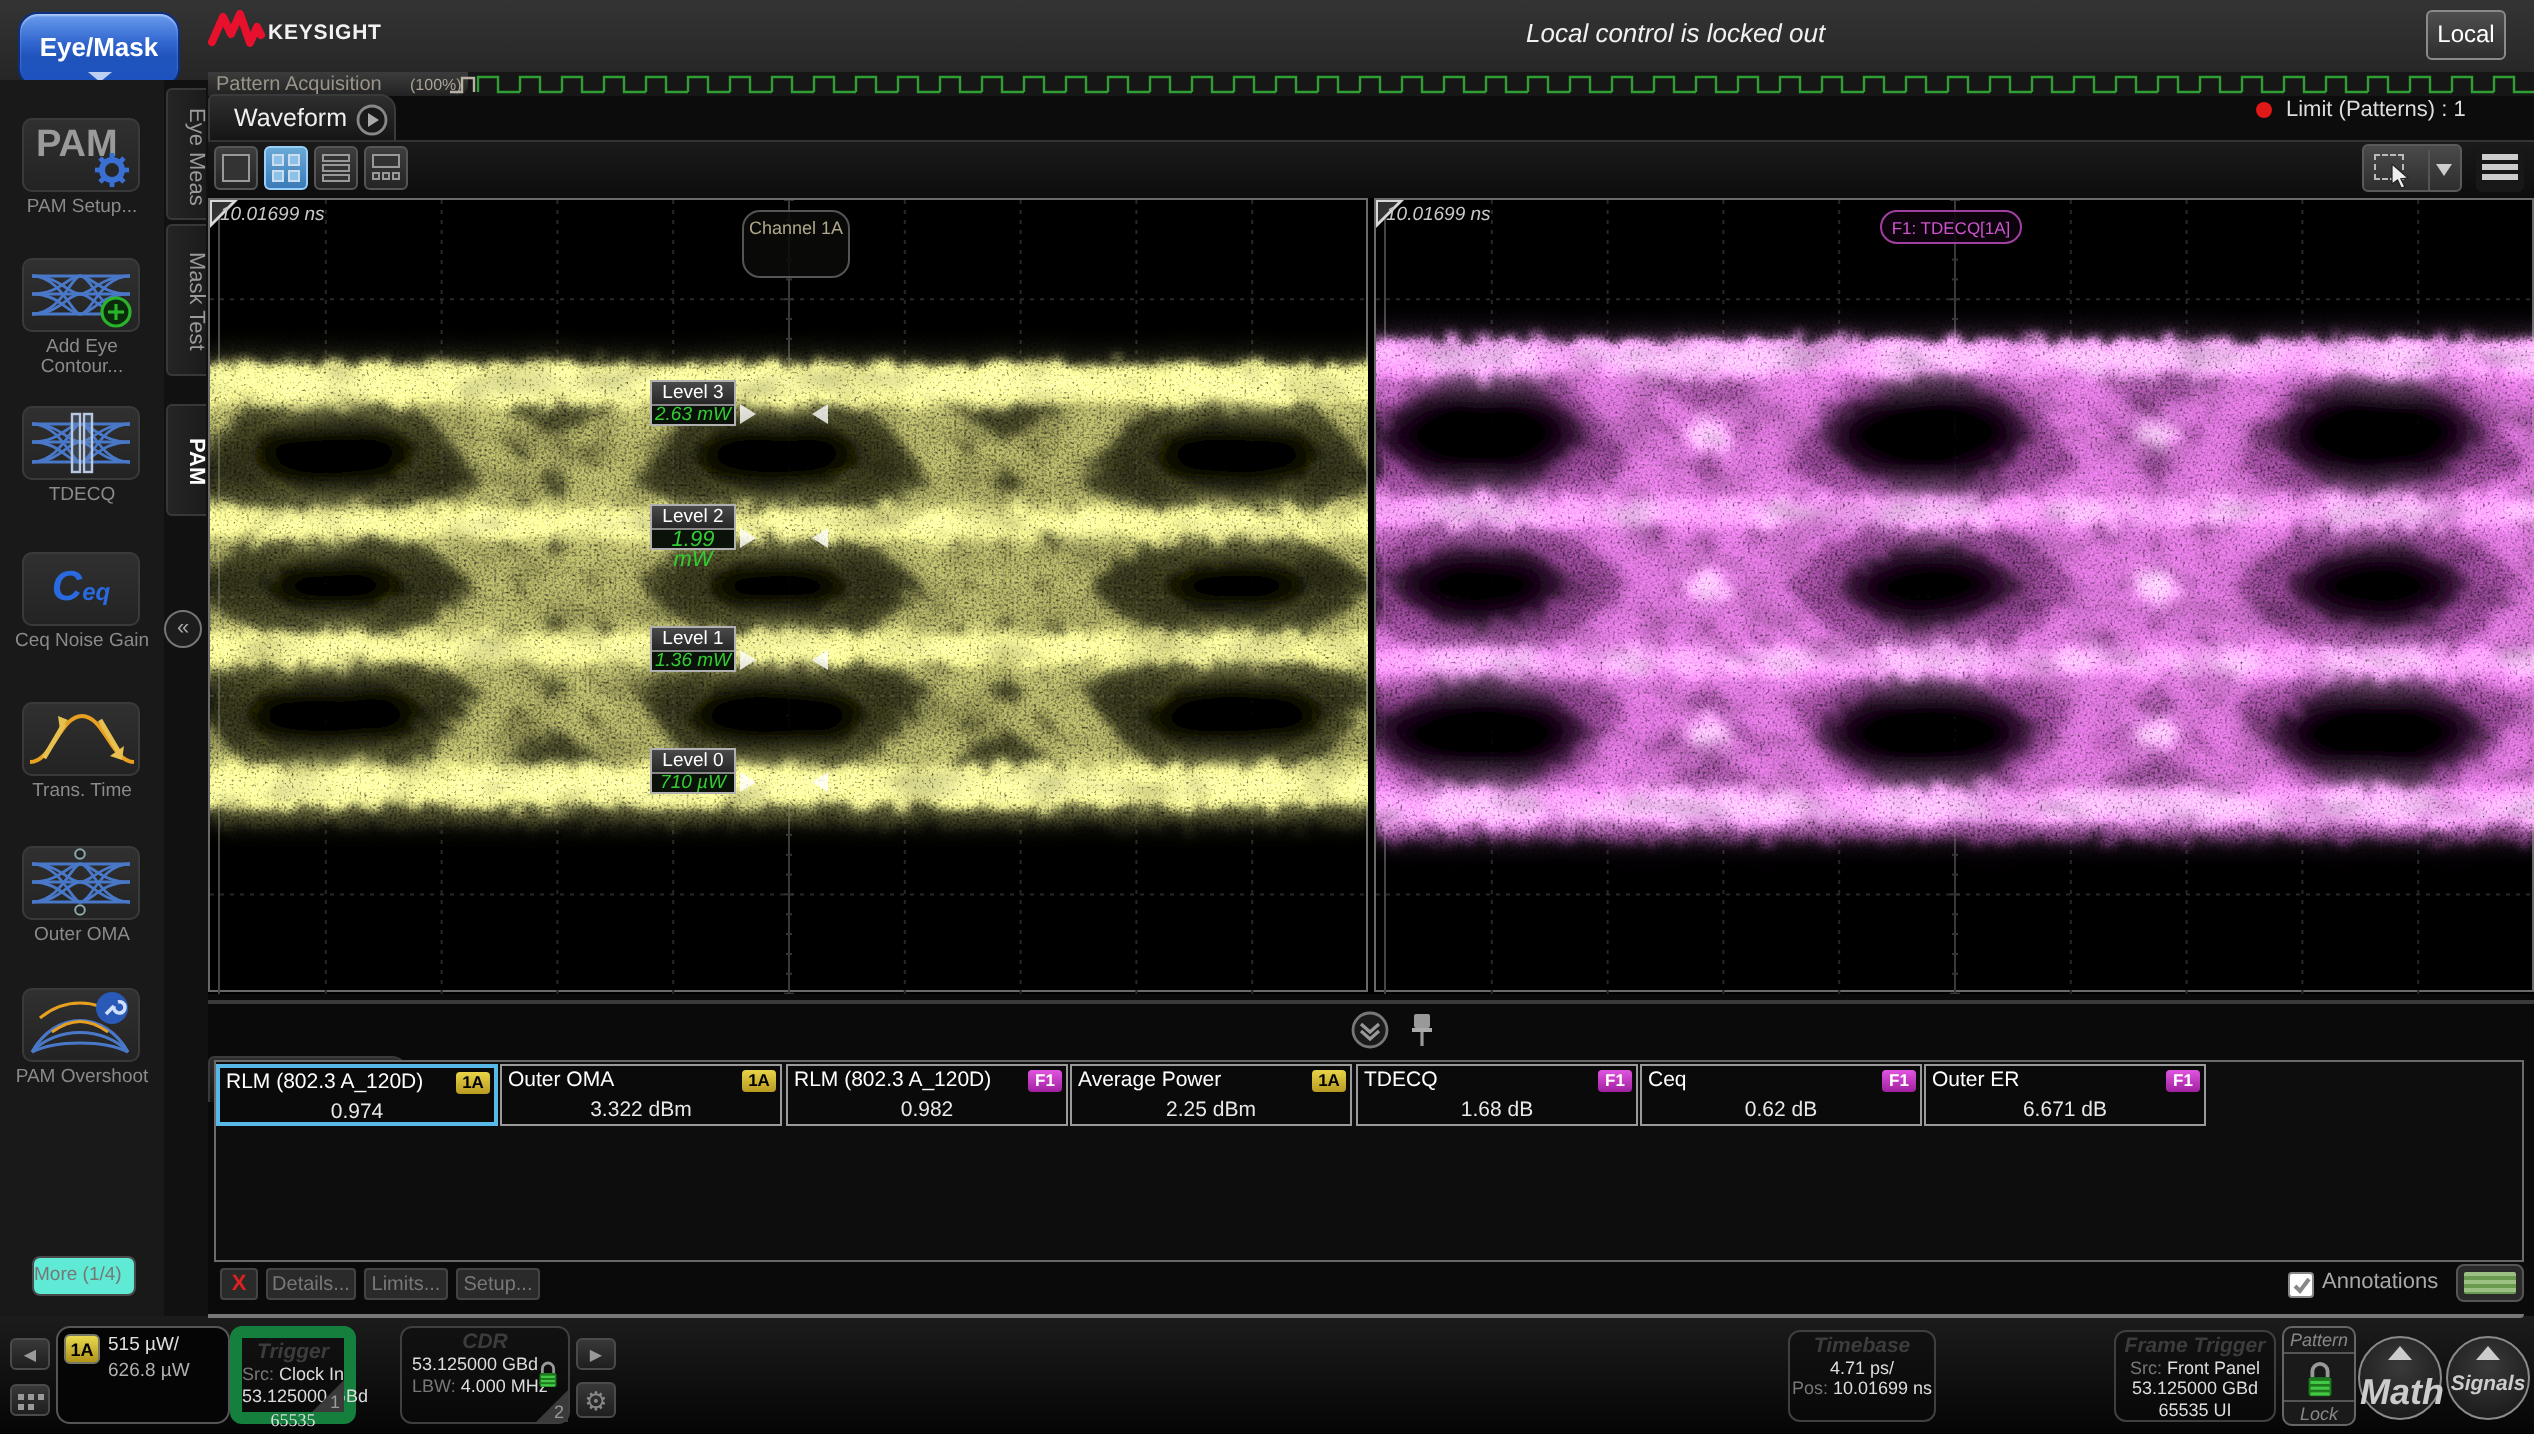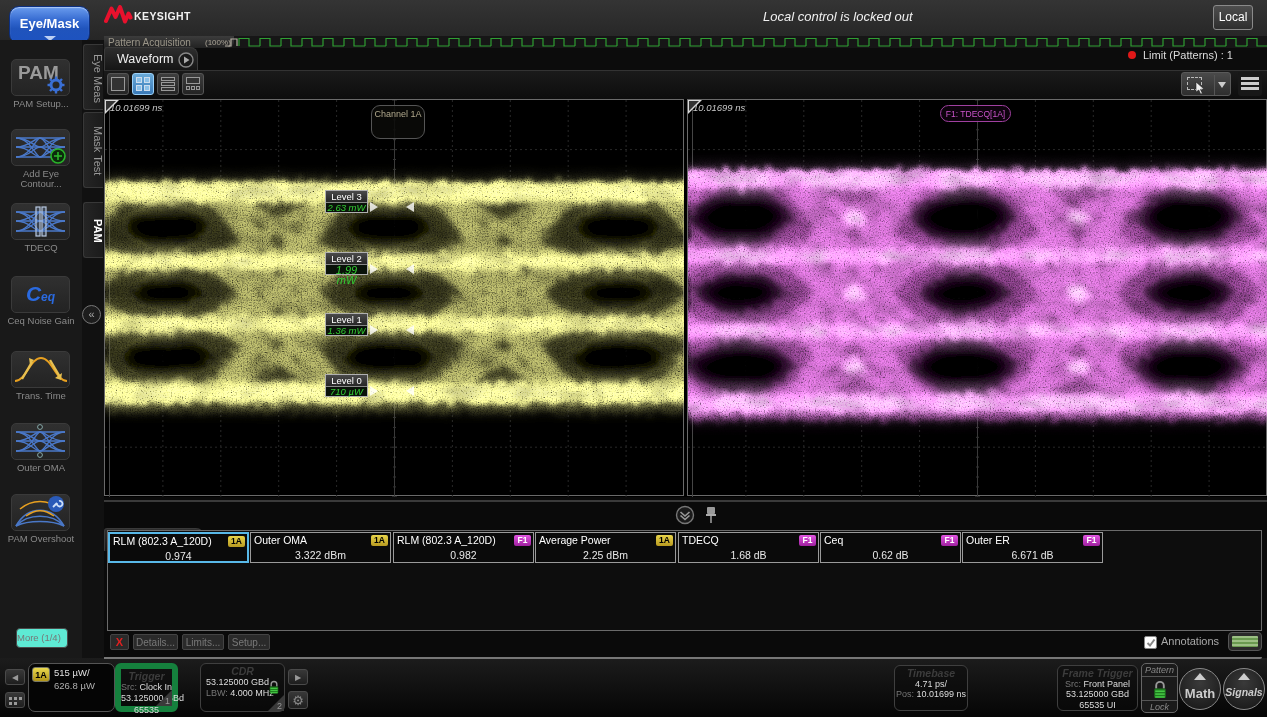--- a/index.html
+++ b/index.html
@@ -627,21 +627,21 @@
     </div>
 <div class="abs" style="left:28px;top:663px;width:87px;height:49px;border:1px solid #555;border-radius:7px;background:#050505">
 <div style="position:absolute;left:3px;top:3px;width:18px;height:15px;border-radius:3px;background:linear-gradient(#ead94e,#b09418);border:1px solid #776;color:#000;font-size:9px;font-weight:bold;text-align:center;line-height:14px">1A</div>
 <div style="position:absolute;left:25px;top:3px;color:#e0e0e0;font-size:9.5px">515 µW/</div>
 <div style="position:absolute;left:25px;top:16px;color:#b0b0b0;font-size:9.5px">626.8 µW</div>
 </div>
 <div class="abs" style="left:115px;top:663px;width:63px;height:49px;border:6px solid #15803d;border-radius:6px;background:rgba(10,10,10,0.5)">
 <div style="position:absolute;left:0;top:1px;width:100%;text-align:center;color:#3c3c3c;font-size:10.5px;font-weight:bold;font-style:italic">Trigger</div>
 <div style="position:absolute;left:0;top:12.5px;width:100%;text-align:center;font-size:9px;white-space:nowrap;"><span style="color:#777">Src: </span><span style="color:#ddd">Clock In</span></div>
       <div style="position:absolute;left:0;top:24.0px;width:100%;text-align:center;font-size:9px;white-space:nowrap;"><span style="color:#ddd">53.125000 GBd</span></div>
-      <div style="position:absolute;left:0;top:35.5px;width:100%;text-align:center;font-size:9px;white-space:nowrap;"><span style="color:#ddd">65535</span></div>
+      <div style="position:absolute;left:0;top:35.5px;width:100%;text-align:center;font-size:9px;white-space:nowrap;font-family:Liberation Serif, serif;"><span style="color:#ddd">65535</span></div>
       <div style="position:absolute;right:0;bottom:0;width:0;height:0;border-left:16px solid transparent;border-bottom:16px solid #3a3a3a"></div>
 <div style="position:absolute;right:2px;bottom:0px;color:#999;font-size:9px">1</div>
     </div>
     <div class="abs" style="left:200px;top:663px;width:85px;height:49px;border:1px solid #3f3f3f;border-radius:6px;background:rgba(10,10,10,0.5)">
 <div style="position:absolute;left:0;top:1px;width:100%;text-align:center;color:#3c3c3c;font-size:10.5px;font-weight:bold;font-style:italic">CDR</div>
 <div style="position:absolute;left:0;top:12.5px;width:100%;text-align:left;font-size:9px;white-space:nowrap;padding-left:5px;text-align:left;"><span style="color:#ddd">53.125000 GBd</span></div>
       <div style="position:absolute;left:0;top:24.0px;width:100%;text-align:left;font-size:9px;white-space:nowrap;padding-left:5px;text-align:left;"><span style="color:#777">LBW:  </span><span style="color:#ddd">4.000 MHz</span></div>
       <div style="position:absolute;right:0;bottom:0;width:0;height:0;border-left:16px solid transparent;border-bottom:16px solid #3a3a3a"></div>
 <div style="position:absolute;right:2px;bottom:0px;color:#999;font-size:9px">2</div>
       <svg style="position:absolute;right:4px;top:16px" width="12" height="15" viewBox="0 0 17 21">
@@ -672,18 +672,18 @@
 <rect x="2.5" y="9" width="12" height="10" rx="1.5" fill="#1e7a1e"></rect>
 <rect x="3.5" y="11" width="10" height="1.6" fill="#45c845"></rect>
         <rect x="3.5" y="14" width="10" height="1.6" fill="#45c845"></rect>
         <rect x="3.5" y="17" width="10" height="1.6" fill="#45c845"></rect>
 </svg>
 <div style="position:absolute;left:0;bottom:0;width:100%;height:12px;border-top:1px solid #555;color:#888;font-size:9px;font-style:italic;text-align:center;line-height:12px">Lock</div>
 </div>
 
 <div class="abs" style="left:1179px;top:668px;width:42px;height:42px;border-radius:50%;border:1.5px solid #8a8a8a;background:radial-gradient(circle at 50% 35%,#3a3a3a,#141414)">
 <div style="position:absolute;left:50%;top:4px;transform:translateX(-50%);width:0;height:0;border-left:6.5px solid transparent;border-right:6.5px solid transparent;border-bottom:7.5px solid #ccc"></div>
-<div style="position:absolute;left:0;top:17px;width:100%;text-align:center;color:#ccc;font-size:13px;font-weight:bold;">Math</div>
+<div style="position:absolute;left:0;top:17px;width:100%;text-align:center;color:#ccc;font-size:18px;font-weight:bold;font-style:italic">Math</div>
 </div>
 <div class="abs" style="left:1223px;top:668px;width:42px;height:42px;border-radius:50%;border:1.5px solid #8a8a8a;background:radial-gradient(circle at 50% 35%,#3a3a3a,#141414)">
 <div style="position:absolute;left:50%;top:4px;transform:translateX(-50%);width:0;height:0;border-left:6.5px solid transparent;border-right:6.5px solid transparent;border-bottom:7.5px solid #ccc"></div>
 <div style="position:absolute;left:0;top:17px;width:100%;text-align:center;color:#ccc;font-size:10.5px;font-weight:bold;font-style:italic">Signals</div>
 </div>
   </div>
 </body></html>

